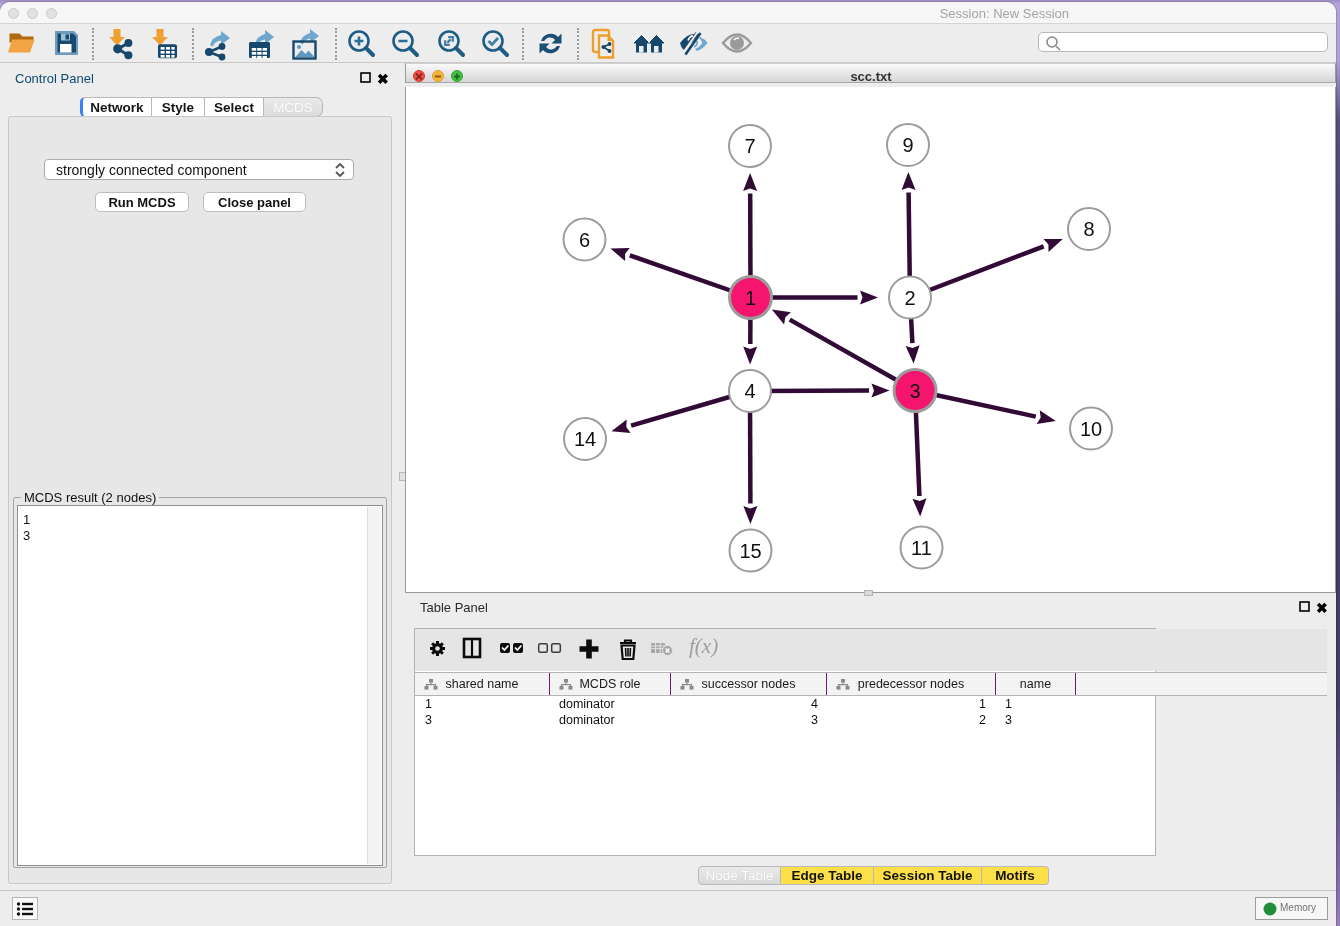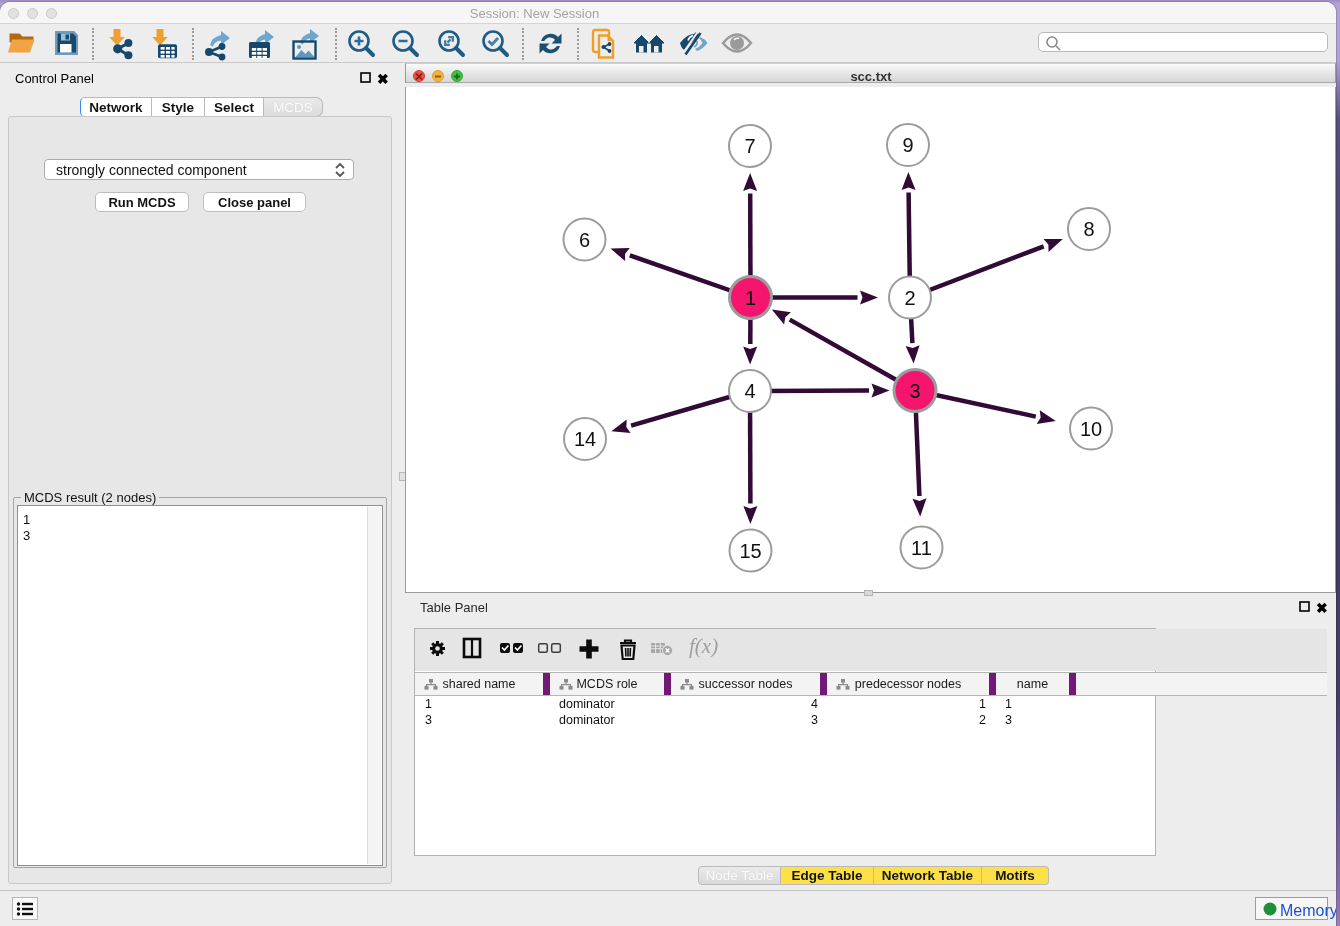--- a/index.html
+++ b/index.html
@@ -2,28 +2,28 @@
 <html><head><meta charset="utf-8">
 <style>
 *{margin:0;padding:0;box-sizing:border-box;}
 html,body{width:1340px;height:926px;overflow:hidden;}
 body{font-family:"Liberation Sans",sans-serif;position:relative;
 background:linear-gradient(180deg,#9d8cc2 0,#b3a3d8 4px,#b0a0d6 60px,#55507c 120px,#3f3a60 420px,#433d63 700px,#8a6fae 900px,#9a7fb8 926px);}
 #win{position:absolute;left:0;top:2px;width:1336px;height:924px;background:#ededed;border-radius:10px 10px 0 0;overflow:hidden;box-shadow:0 0 0 1px rgba(0,0,0,.15);}
 
 #titlebar{position:absolute;left:0;top:0;width:1336px;height:22px;background:#f6f6f6;border-bottom:1px solid #d4d4d4;}
 .tl{position:absolute;top:6px;width:11px;height:11px;border-radius:50%;background:#e2e2e2;border:1px solid #c9c9c9;}
-#wtitle{position:absolute;top:4px;left:0;width:1069px;text-align:center;font-size:13px;color:#a4a4a4;}
+#wtitle{position:absolute;top:4px;left:0;width:1069px;text-align:right;font-size:13px;color:#a4a4a4;}
 
 #toolbar{position:absolute;left:0;top:22px;width:1336px;height:39px;background:#ededed;border-bottom:1px solid #c9c9c9;overflow:hidden;}
 .tbi{position:absolute;top:3px;}
 .sep{position:absolute;top:4px;width:0;height:32px;border-left:2px dotted #9a9a9a;}
 #search{position:absolute;left:1038px;top:8px;width:290px;height:20px;background:#fff;border:1px solid #b9b9b9;border-radius:5px;}
 
-#cp-title{position:absolute;left:15px;top:69px;font-size:13px;color:#000000;}
+#cp-title{position:absolute;left:15px;top:69px;font-size:13px;color:#0c4a6e;}
 .pticon{position:absolute;font-size:12px;color:#000;}
 .tab{position:absolute;top:95px;height:20px;background:#fff;border:1px solid #b9b9b9;border-left:none;font-size:13.5px;font-weight:bold;color:#141414;text-align:center;line-height:19px;}
 #tabpane{position:absolute;left:8px;top:114px;width:384px;height:768px;background:#e7e7e7;border:1px solid #c9c9c9;border-radius:3px;}
 #optlabel{position:absolute;left:0;top:136px;width:400px;text-align:center;font-size:14px;font-weight:bold;color:#111;}
 #selbox{position:absolute;left:44px;top:157px;width:310px;height:21px;background:#fff;border:1px solid #acacac;border-radius:4px;font-size:14px;color:#111;line-height:20px;padding-left:11px;}
 .btn{position:absolute;top:190px;height:20px;background:#fff;border:1px solid #bdbdbd;border-radius:5px;font-size:13px;font-weight:bold;color:#111;text-align:center;line-height:19px;}
 #fieldset{position:absolute;left:13px;top:495px;width:374px;height:371px;border:1px solid #a5a5a5;border-radius:2px;}
 #legend{position:absolute;left:21px;top:488px;background:#e7e7e7;padding:0 3px;font-size:13px;color:#111;}
 #listbox{position:absolute;left:17px;top:503px;width:366px;height:361px;background:#fff;border:1px solid #8e8e8e;font-size:13px;color:#111;}
 #listbox .sb{position:absolute;right:1px;top:1px;bottom:1px;width:14px;background:#f4f4f4;border-left:1px solid #dcdcdc;}
@@ -34,28 +34,28 @@
 #netbar{position:absolute;left:405px;top:61px;width:931px;height:20px;border-left:1px solid #9a9a9a;border-right:1px solid #9a9a9a;background:linear-gradient(180deg,#fafafa,#e9e9e9 45%,#d6d6d6);border-bottom:1px solid #a9a9a9;border-top:1px solid #cfcfcf;}
 .nl{position:absolute;top:6px;width:12px;height:12px;border-radius:50%;}
 #nettitle{position:absolute;top:5px;left:0;width:930px;text-align:center;font-size:13px;font-weight:bold;color:#333;}
 #canvas{position:absolute;left:405px;top:85px;width:931px;height:506px;background:#fff;border-left:1px solid #9a9a9a;border-right:1px solid #9a9a9a;border-bottom:1px solid #9a9a9a;}
 #graph text{font-size:20px;fill:#111;font-family:"Liberation Sans",sans-serif;}
 
 #tp-title{position:absolute;left:420px;top:598px;font-size:13px;color:#2a2a2a;}
 #tp-box{position:absolute;left:414px;top:626px;width:742px;height:228px;background:#fff;border:1px solid #b2b2b2;}
 #tp-toolbar{position:absolute;left:0;top:0;width:912px;height:42px;background:#e5e5e5;}
 #thead{position:absolute;left:0;top:43px;width:912px;height:24px;background:#f3f3f3;border-top:1px solid #b5b5b5;border-bottom:1px solid #b5b5b5;}
-.hcell{position:absolute;top:0;height:22px;border-right:7px solid #701a75;font-size:12.5px;color:#1a1a1a;text-align:center;line-height:22px;}
+.hcell{position:absolute;top:0;height:22px;border-right:1px solid #701a75;font-size:12.5px;color:#1a1a1a;text-align:center;line-height:22px;}
 .hico{position:absolute;top:6px;}
 .cell{position:absolute;font-size:12.5px;color:#111;height:16px;line-height:16px;}
 
 .btab{position:absolute;top:864px;height:19px;background:#fde047;border:1px solid #b9b9b9;border-left:none;font-size:13.5px;font-weight:bold;color:#141414;text-align:center;line-height:18px;}
 
 #statusbar{position:absolute;left:0;top:888px;width:1336px;height:36px;background:#ededed;border-top:1px solid #c4c4c4;}
-#membtn{position:absolute;left:1255px;top:895px;width:73px;height:23px;background:#f7f7f7;border:1px solid #9c9c9c;font-size:16px;color:#1d4ed8;}
+#membtn{position:absolute;left:1255px;top:895px;width:73px;height:23px;background:#f7f7f7;border:1px solid #9c9c9c;font-size:10px;color:#737373;}
 #listbtn{position:absolute;left:12px;top:895px;width:26px;height:23px;background:#fafafa;border:1px solid #b5b5b5;}
 </style></head>
 <body>
 <div id="win">
 
   <div id="titlebar">
     <div class="tl" style="left:8px;"></div>
     <div class="tl" style="left:27px;"></div>
     <div class="tl" style="left:46px;"></div>
     <div id="wtitle">Session: New Session</div>
@@ -192,21 +192,21 @@
           <line x1="12" y1="12" x2="16" y2="16" stroke="#8a8a8a" stroke-width="1.6"></line>
         </svg>
       </div>
   </div>
 
   <div id="cp-title">Control Panel</div>
   <div class="pticon" style="left:360px;top:70px;"><svg width="11" height="11">
         <rect x="1" y="1" width="9" height="9" fill="none" stroke="#000" stroke-width="1.6"></rect>
       </svg></div>
   <div class="pticon" style="left:377px;top:69px;font-weight:bold;font-size:14px;">✖</div>
-  <div class="tab" style="left:80px;width:72px;border-left:1px solid #3b82f6;border-radius:5px 0 0 5px;">Network</div>
+  <div class="tab" style="left:80px;width:72px;border-left:3px solid #3b82f6;border-radius:5px 0 0 5px;">Network</div>
   <div class="tab" style="left:152px;width:53px;">Style</div>
   <div class="tab" style="left:205px;width:59px;">Select</div>
   <div class="tab" style="left:264px;width:59px;background:linear-gradient(180deg,#eaeaea,#dcdcdc);color:#fdfdfd;border-radius:0 7px 7px 0;font-weight:normal;text-shadow:0 0 1px #cfcfcf;">MCDS</div>
   <div id="tabpane"></div>
   <div id="selbox">strongly connected component
     <svg width="12" height="16" style="position:absolute;right:7px;top:2px;">
         <path d="M2,6 L6,2 L10,6" fill="none" stroke="#555" stroke-width="1.8"></path>
         <path d="M2,10 L6,14 L10,10" fill="none" stroke="#555" stroke-width="1.8"></path>
       </svg>
   </div>
@@ -392,21 +392,21 @@
     <div class="cell" style="left:500px;top:67px;width:71px;text-align:right;">1</div>
     <div class="cell" style="left:590px;top:67px;">1</div>
     <div class="cell" style="left:10px;top:83px;">3</div>
     <div class="cell" style="left:144px;top:83px;">dominator</div>
     <div class="cell" style="left:340px;top:83px;width:63px;text-align:right;">3</div>
     <div class="cell" style="left:500px;top:83px;width:71px;text-align:right;">2</div>
     <div class="cell" style="left:590px;top:83px;">3</div>
   </div>
   <div class="btab" style="left:698px;width:83px;border-left:1px solid #b9b9b9;border-radius:4px 0 0 4px;background:linear-gradient(180deg,#eaeaea,#d9d9d9);color:#fdfdfd;font-weight:normal;text-shadow:0 0 1px #cfcfcf;">Node Table</div>
   <div class="btab" style="left:781px;width:93px;">Edge Table</div>
-  <div class="btab" style="left:874px;width:108px;">Network Table</div>
+  <div class="btab" style="left:874px;width:108px;">Session Table</div>
   <div class="btab" style="left:982px;width:67px;border-radius:0 4px 4px 0;">Motifs</div>
 
   <div id="statusbar"></div>
   <div id="listbtn">
       <svg width="18" height="15" style="position:absolute;left:3px;top:3px;">
     <circle cx="2.5" cy="3" r="1.7" fill="#111"></circle>
         <rect x="6" y="1.8" width="11" height="2.4" fill="#111"></rect>
     <circle cx="2.5" cy="8" r="1.7" fill="#111"></circle>
         <rect x="6" y="6.8" width="11" height="2.4" fill="#111"></rect>
     <circle cx="2.5" cy="13" r="1.7" fill="#111"></circle>

